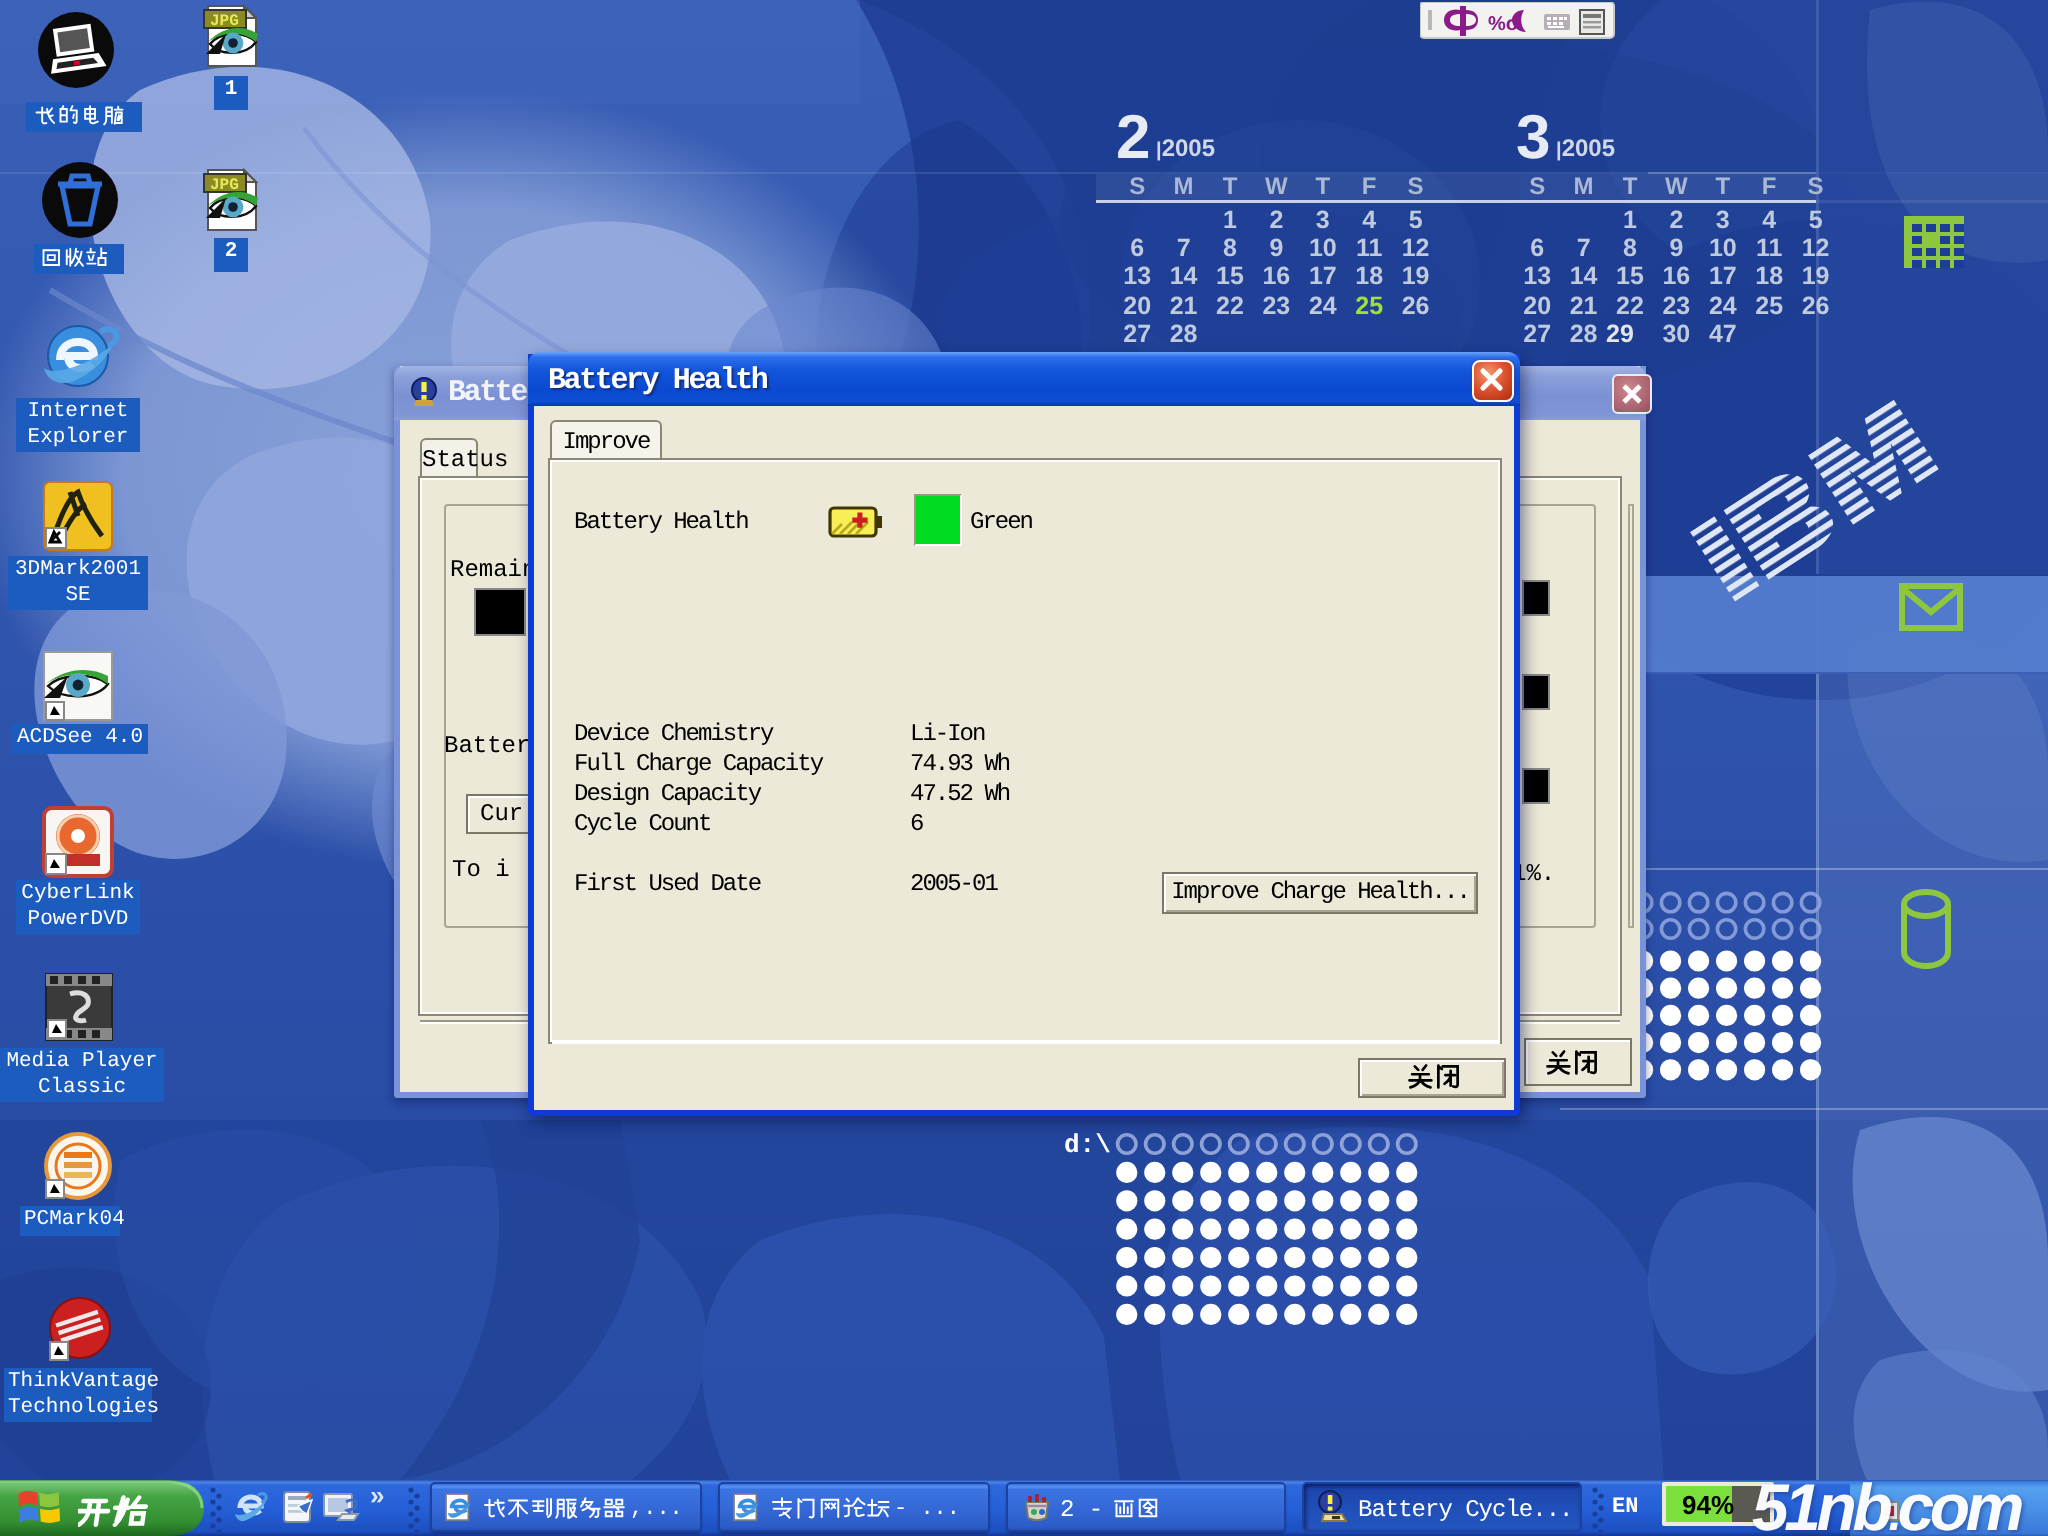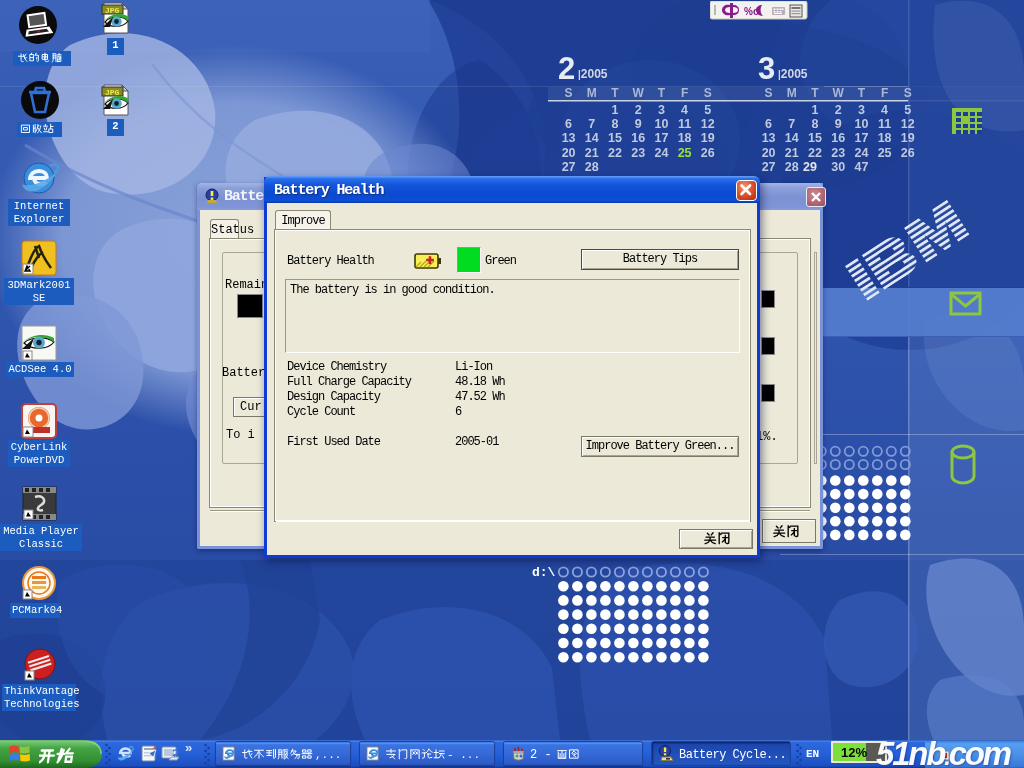--- a/index.html
+++ b/index.html
@@ -535,35 +535,31 @@
  <div class="abs" style="left:8px;top:27px;width:475px;height:291px;background:#ece9d8;border:1px solid #fff;outline:1px solid #8a8775"></div>
  <div class="abs t12" style="left:20px;top:51px;letter-spacing:-1px">Battery Health</div>
  <svg class="abs" style="left:147px;top:48px" width="28" height="20" viewBox="0 0 28 20">
    <rect x="1" y="3" width="23" height="14" rx="2" fill="#f8ee58" stroke="#403800" stroke-width="1.6"></rect>
    <rect x="24" y="7" width="3" height="6" fill="#403800"></rect>
    <path d="M2,16 l5,-5 M6,16 l6,-6 M10,16 l7,-7 M14,16 l6,-6" stroke="#b8a820" stroke-width="1.4"></path>
    <path d="M19,8 h3 v-3 h3 v3 h3 v3 h-3 v3 h-3 v-3 h-3 Z" fill="#cc2020" transform="translate(-4,1) scale(0.85)"></path>
  </svg>
  <div class="abs" style="left:190px;top:44px;width:24px;height:26px;background:#00dd20;border:1px solid #9a9884;border-bottom-color:#fff;border-right-color:#fff"></div>
  <div class="abs t12" style="left:218px;top:51px;letter-spacing:-1px">Green</div>
- <div class="btn" style="left:314px;top:46px;width:158px;height:21px;line-height:19px;letter-spacing:-1px;border-color:#4a4a42">Battery Tips</div>
- <div class="abs" style="left:18px;top:76px;width:455px;height:74px;border:1px solid #9a9884;border-bottom-color:#fff;border-right-color:#fff;background:#ece9d8">
-   <div class="t12" style="position:absolute;left:4px;top:3px;letter-spacing:-1px">The battery is in good condition.</div>
- </div>
  <div class="abs t12" style="left:20px;top:157px;letter-spacing:-1px">Device Chemistry</div>
       <div class="abs t12" style="left:188px;top:157px;letter-spacing:-1px">Li-Ion</div>
  <div class="abs t12" style="left:20px;top:172px;letter-spacing:-1px">Full Charge Capacity</div>
-      <div class="abs t12" style="left:188px;top:172px;letter-spacing:-1px">48.18 Wh</div>
+      <div class="abs t12" style="left:188px;top:172px;letter-spacing:-1px">74.93 Wh</div>
  <div class="abs t12" style="left:20px;top:187px;letter-spacing:-1px">Design Capacity</div>
       <div class="abs t12" style="left:188px;top:187px;letter-spacing:-1px">47.52 Wh</div>
  <div class="abs t12" style="left:20px;top:202px;letter-spacing:-1px">Cycle Count</div>
       <div class="abs t12" style="left:188px;top:202px;letter-spacing:-1px">6</div>
  <div class="abs t12" style="left:20px;top:232px;letter-spacing:-1px">First Used Date</div>
       <div class="abs t12" style="left:188px;top:232px;letter-spacing:-1px">2005-01</div>
- <div class="btn" style="left:314px;top:233px;width:158px;height:21px;line-height:19px;letter-spacing:-1px">Improve Battery Green...</div>
+ <div class="btn" style="left:314px;top:233px;width:158px;height:21px;line-height:19px;letter-spacing:-1px">Improve Charge Health...</div>
  <div class="abs" style="left:9px;top:318px;width:474px;height:1px;background:#9a9884;border-bottom:1px solid #fff"></div>
  <div class="btn" style="left:412px;top:326px;width:74px;height:20px"></div>
 </div>
     <svg class="abs" style="left:703px;top:531px" width="34" height="16" viewBox="0 0 34 16">
       <g>
         <g transform="translate(0,0) scale(0.875)">
           <path d="M5,2.5 L7,4.5 M11.5,2 L9.5,4.5 M3.5,7 H13 M2,10.5 H14.5 M8,7 V10.5 M8,10.5 C7,12.5 5,13.8 2.5,14.5 M8.5,10.5 C9.5,12.5 11.5,13.8 14,14.5" stroke="#000000" stroke-width="1.54" fill="none" stroke-linecap="round"></path>
         </g>
         <g transform="translate(14,0) scale(0.875)">
           <path d="M2.5,2 V14.5 M2.5,2.5 L4.5,4 M5,2.5 H13.5 V13 C13.5,14.2 12.5,14.5 11,14 M6.5,7.5 H12 M9.5,5 V13.5 M9.5,8.5 C8.5,10.5 7.5,11.5 6,12.5" stroke="#000000" stroke-width="1.54" fill="none" stroke-linecap="round"></path>
@@ -729,21 +725,21 @@
         </g>
         <g transform="translate(12,0) scale(0.750)">
           <path d="M2.5,2.5 H13.5 V13.5 H2.5 Z M8,4 L5,7 M8,4 C9,5.5 10.5,7 12,7.5 M6,8 H10 L7.5,10.5 C9,10.5 10,11 10.5,12" stroke="#ffffff" stroke-width="1.33" fill="none" stroke-linecap="round"></path>
         </g>
       </g>
     </svg>
     <div class="abs" style="left:679px;top:748px;color:#fff;font:12px 'Liberation Mono',monospace;letter-spacing:-0.5px">Battery Cycle...</div>
     <div class="abs" style="left:806px;top:748px;color:#fff;font:bold 11px 'Liberation Mono',monospace">EN</div>
     <div class="abs" style="left:831px;top:741px;width:56px;height:22px;background:#5a5a52;border:2px solid #ece9d8;border-radius:1px">
 <div class="abs" style="left:0;top:0;width:33px;height:18px;background:#7ce03c"></div>
-<div class="abs" style="left:8px;top:2px;color:#000;font:bold 13px 'Liberation Sans',sans-serif">12%</div>
+<div class="abs" style="left:8px;top:2px;color:#000;font:bold 13px 'Liberation Sans',sans-serif">94%</div>
     </div>
     <div class="abs" style="left:925px;top:741px;width:99px;height:27px;background:linear-gradient(180deg,#3a80e0 0%,#55a0ef 10%,#4a90e8 50%,#3a78d8 95%,#2a5cb8 100%)"></div>
     <svg class="abs" style="left:928px;top:742px" width="10" height="24" viewBox="0 0 10 24">
       <path d="M3,4 C6,6 6,18 3,20" stroke="#2a60c0" stroke-width="1.5" fill="none"></path>
     </svg>
     <svg class="abs" style="left:938px;top:749px" width="14" height="13" viewBox="0 0 14 13">
       <rect x="2" y="2" width="9" height="9" fill="#e8e8e8" stroke="#888"></rect>
       <rect x="4" y="4" width="5" height="5" fill="#c02020"></rect>
     </svg>
 <div class="abs" style="left:876px;top:735px;color:#ffffff;font:bold italic 33px 'Liberation Sans',sans-serif;letter-spacing:-2.2px;text-shadow:1px 1px 2px rgba(30,50,120,0.5);opacity:0.97">51nb<span style="font-size:24px">.</span>com</div>

